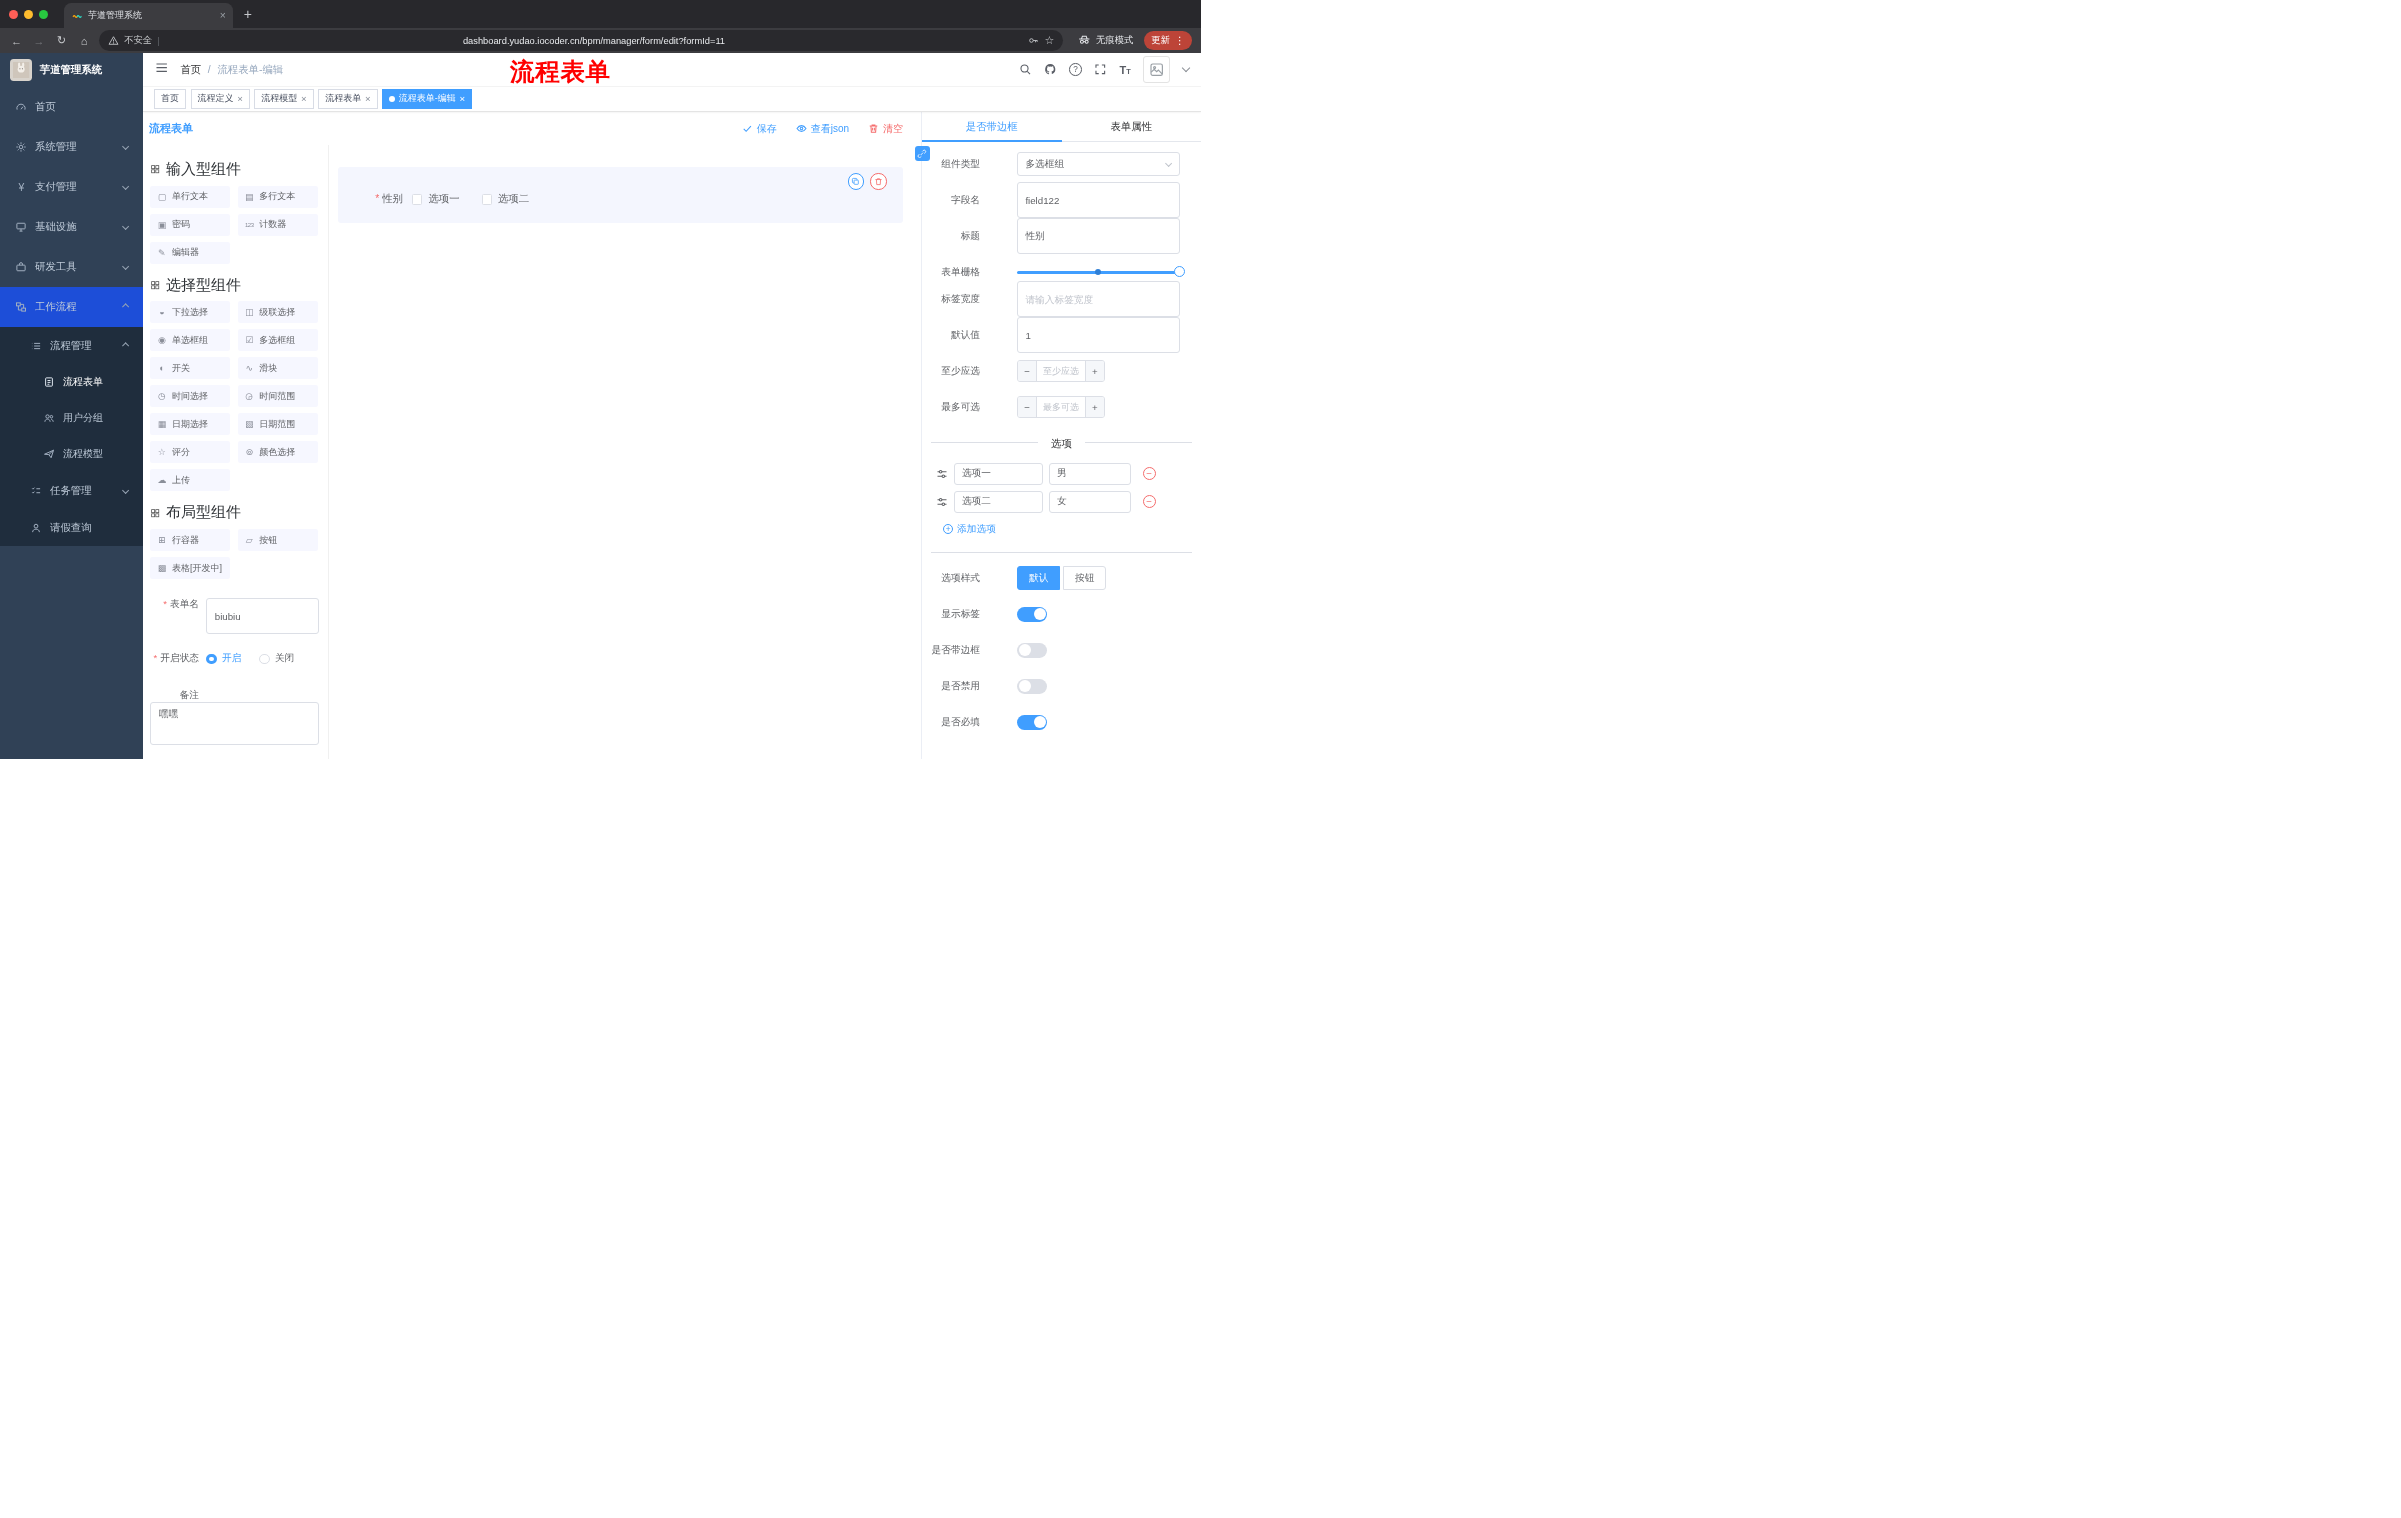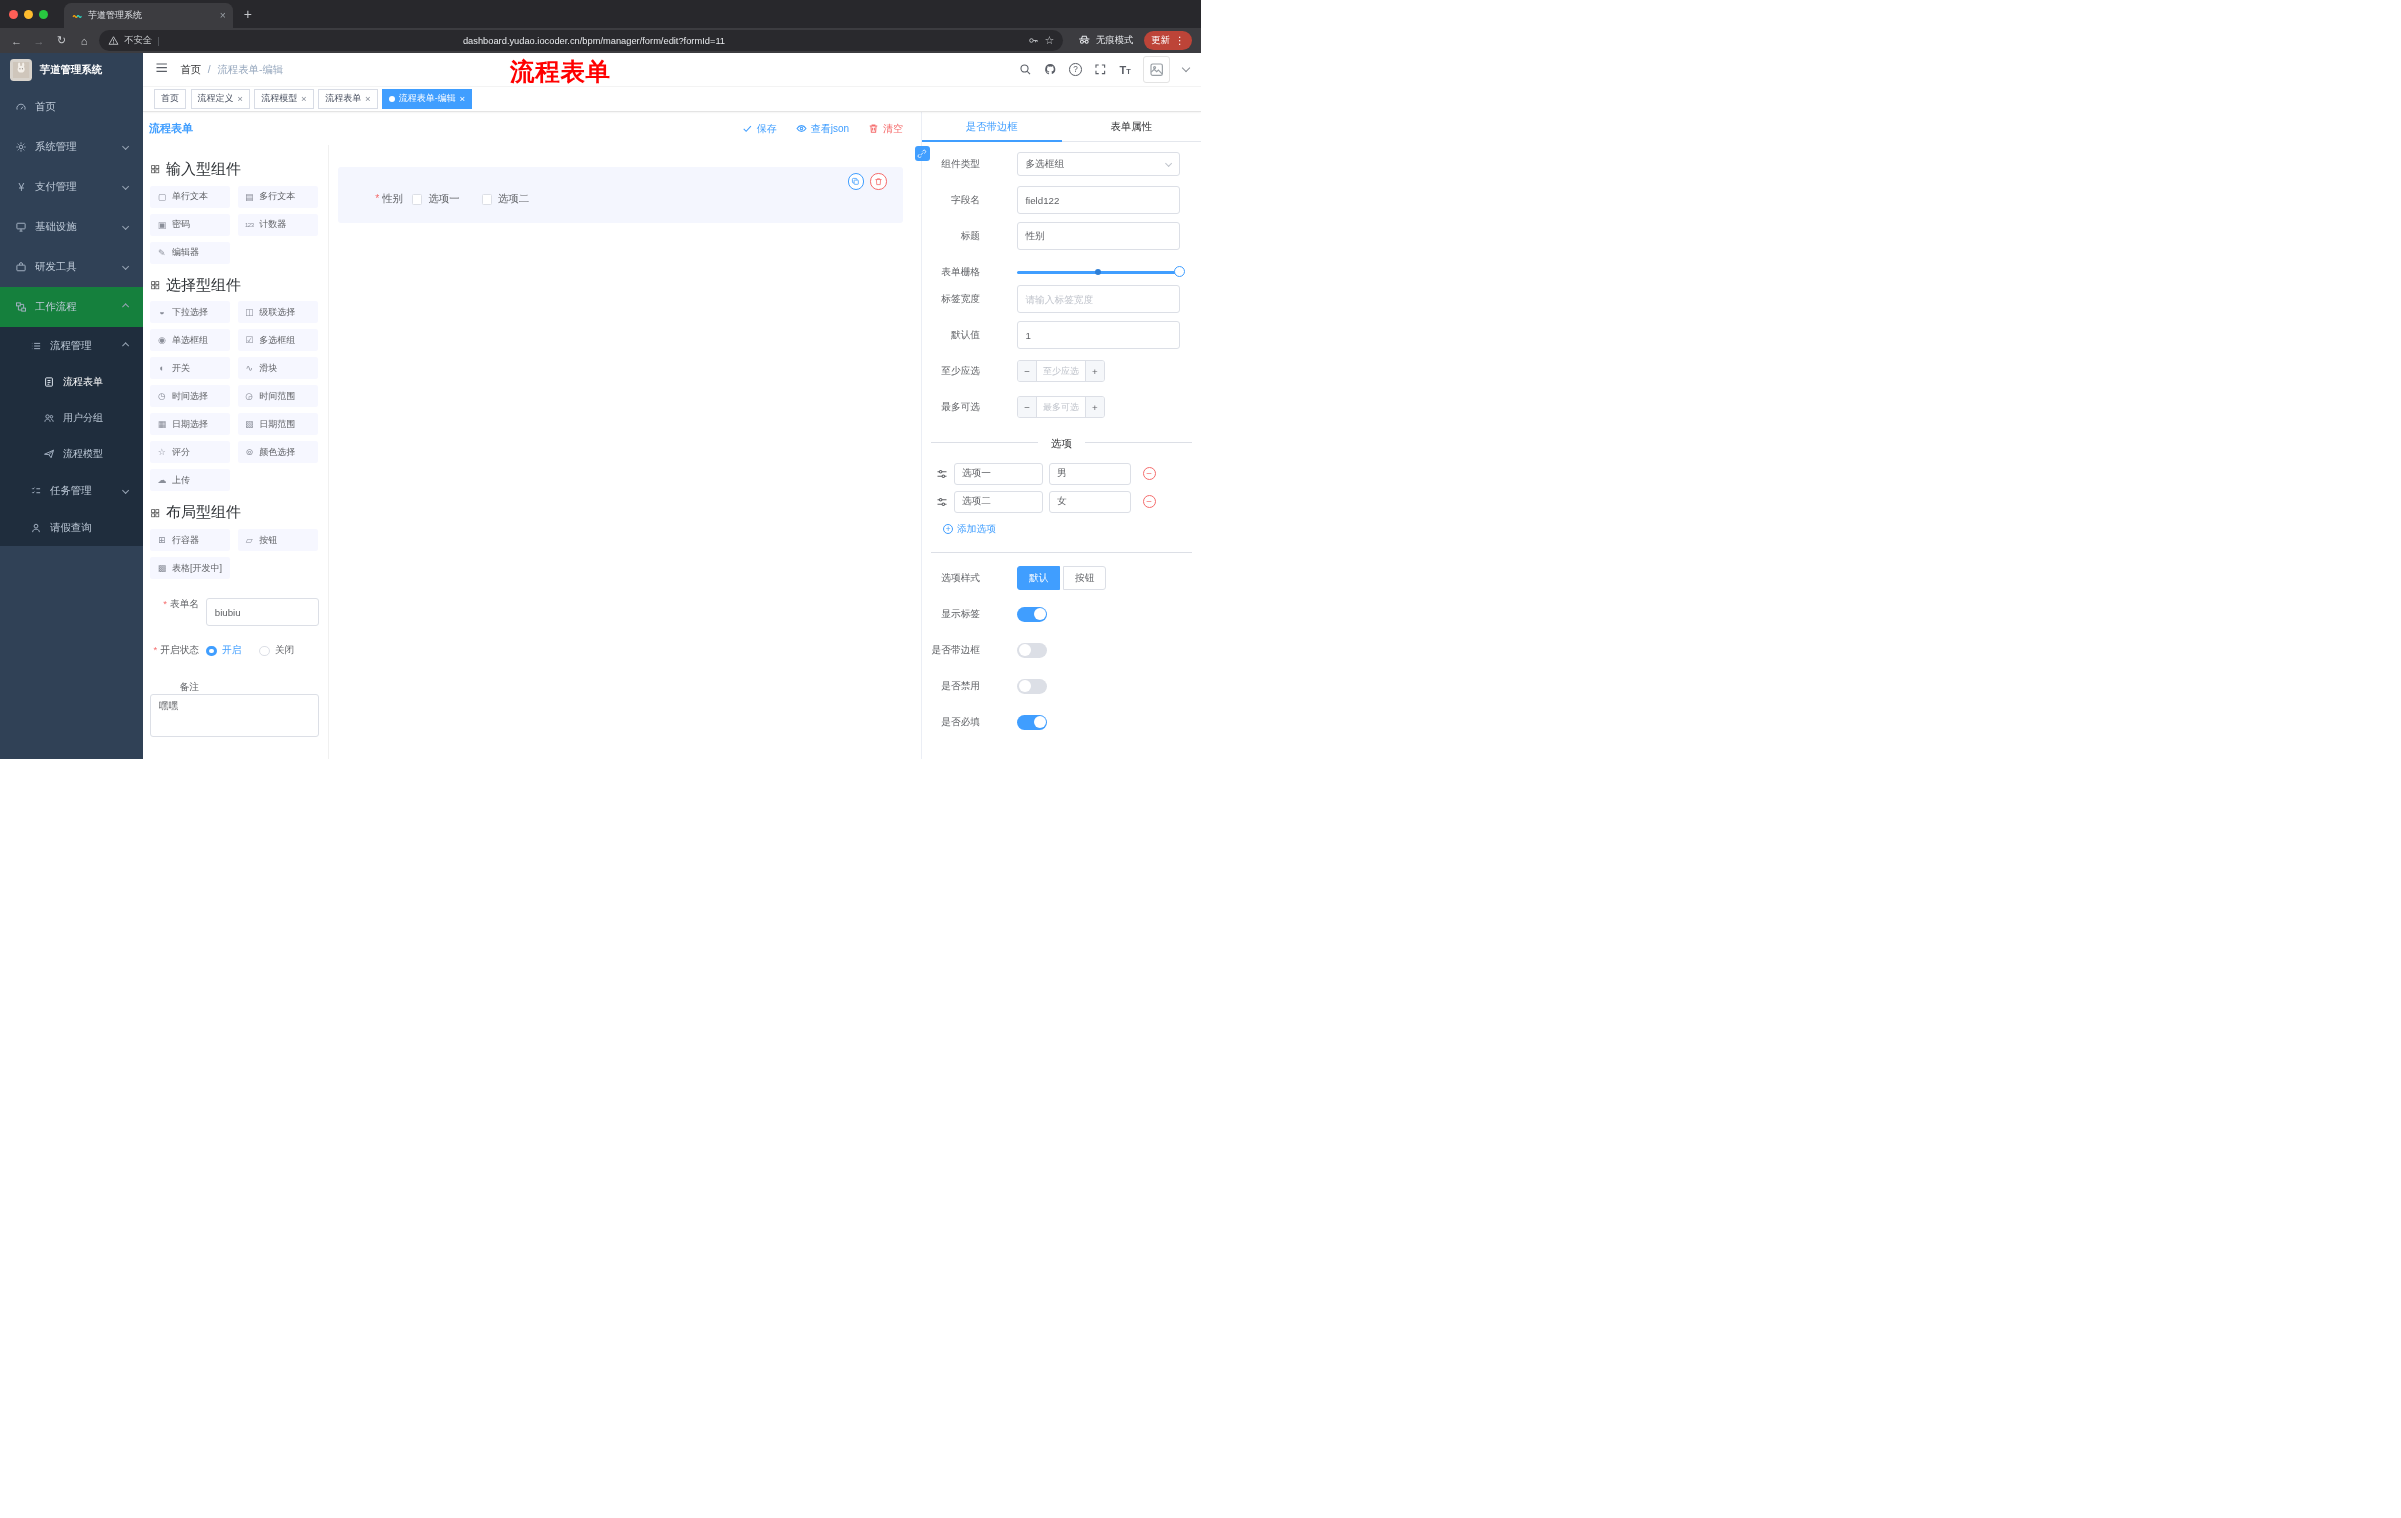--- a/index.html
+++ b/index.html
@@ -38,21 +38,21 @@
   
   .app { display:flex; height:706px; }
   .sidebar { width:143px; background:#304156; color:#bfcbd9; flex-shrink:0; }
   .logo-row { height:34px; display:flex; align-items:center; gap:7.4px; padding-left:10.4px; }
   .logo-avatar { width:22px; height:22px; border-radius:3.7px; background:#d8d3cc; display:flex; align-items:center; justify-content:center; overflow:hidden;}
   .logo-avatar svg{width:16.3px;height:16.3px;}
   .logo-title { color:#fff; font-size:10.4px; font-weight:bold; }
   .m-item { height:40px; display:flex; align-items:center; gap:7.4px; padding-left:15px; font-size:10.4px; cursor:pointer; }
   .m-item .mi { width:12.6px; display:flex; justify-content:center; color:#a3b1c2; font-size:10.4px;}
   .m-item .mi svg{width:12px;height:12px; stroke:#a3b1c2; fill:none; stroke-width:1.3;}
-  .m-item.wf { background:#15803d; }
+  .m-item.wf { background:#1d4ed8; }
   .m-sub { background:#1f2d3d; }
   .m-item.sub { height:37px; padding-left:30px; }
   .m-item.sub2 { height:36px; padding-left:43px; font-size:10px;}
   .m-item.active { color:#fff; }
   .m-item.active .mi svg{stroke:#e4ecf5;}
   .chev { width:5.2px; height:5.2px; border-right:1px solid #96a3b3; border-bottom:1px solid #96a3b3;
     margin-left:auto; margin-right:15px; transform:rotate(45deg); flex-shrink:0;}
   .chev.up{ transform:rotate(-135deg); }
 
   .main { flex:1; display:flex; flex-direction:column; min-width:0; }
@@ -97,21 +97,21 @@
   .chips { display:flex; flex-wrap:wrap; gap:6px 7.4px; }
   .chip { width:80px; height:22px; background:#f6f7ff; border-radius:2.2px; display:flex; align-items:center;
     padding:0 6px; gap:4.5px; font-size:9px; color:#606266; cursor:move; }
   .chip .ci { width:11px; text-align:center; color:#8a8e99; font-size:9px; flex-shrink:0;}
   .chip .ci.small{font-size:6px; letter-spacing:-0.4px;}
   .meta { margin-top:19.3px; }
   .meta-row { display:flex; align-items:flex-start; margin-bottom:18px; }
   .meta-row.top { align-items:flex-start;flex-direction:column; }
   .meta-label { width:56px; flex-shrink:0; text-align:right; font-size:9.7px; color:#606266; padding-right:7.4px; }
   .req::before { content:"*"; color:#f56c6c; margin-right:3px; }
-  .el-input { height:28px; border:0.7px solid #dcdfe6; border-radius:3px; padding:0 7.4px; font-size:9.7px;
+  .el-input { height:36px; border:0.7px solid #dcdfe6; border-radius:3px; padding:0 7.4px; font-size:9.7px;
     color:#606266; width:100%; outline:none; background:#fff; }
   .el-input::placeholder { color:#c0c4cc; }
   .el-textarea { height:43px; width:100%; border:0.7px solid #dcdfe6; border-radius:3px; padding:4.5px 7.4px;
     font-size:9.7px; color:#606266; resize:none; outline:none; font-family:inherit;}
   .radio-group{display:flex; gap:18px; font-size:9.7px; color:#606266;}
   .radio{display:flex; align-items:center; gap:5.2px; cursor:pointer;}
   .radio em{font-style:normal;}
   .rdot{width:10.4px;height:10.4px;border:0.7px solid #dcdfe6;border-radius:50%;background:#fff;display:inline-block;}
   .radio.checked .rdot{border:3px solid #409eff;}
   .radio.checked em{color:#409eff;}

